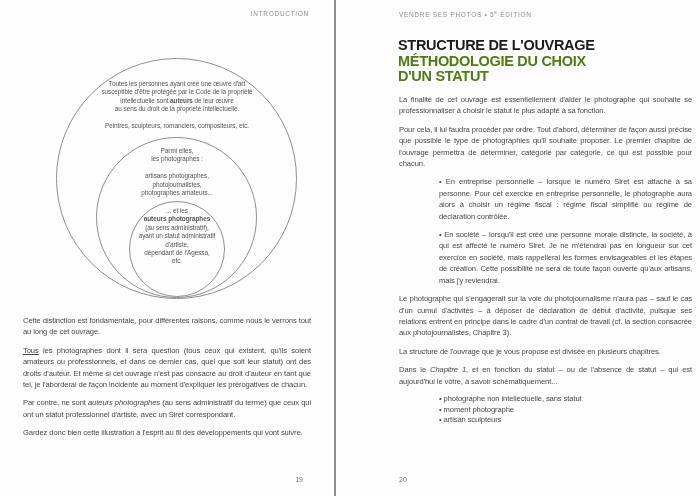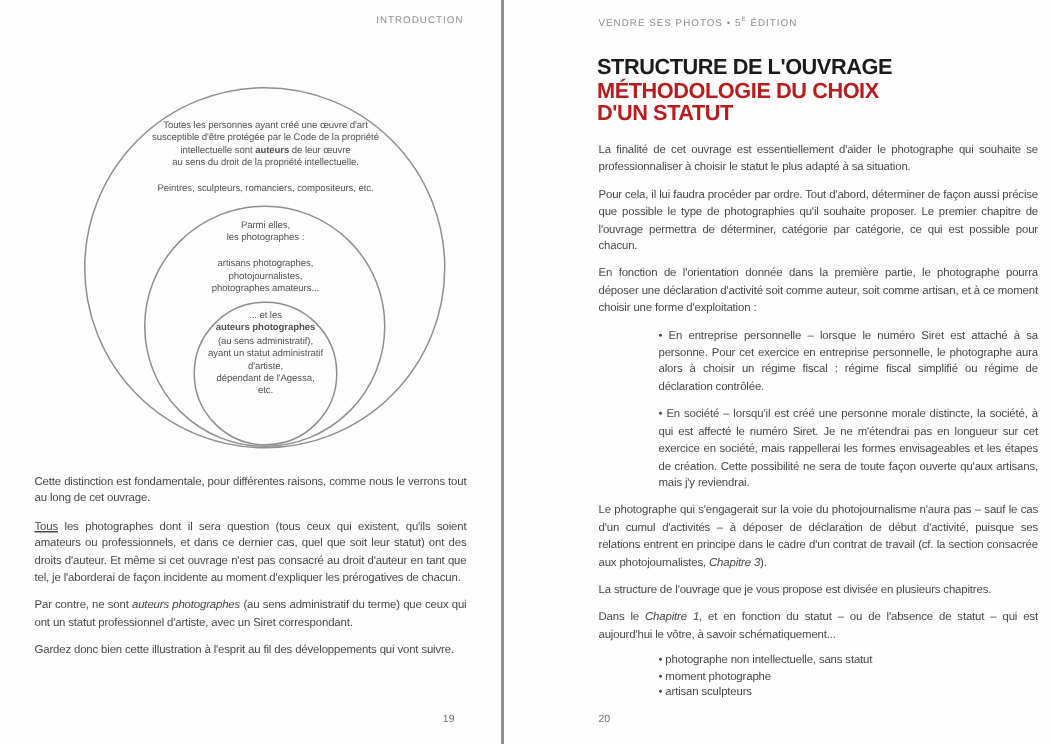--- a/index.html
+++ b/index.html
@@ -61,21 +61,21 @@
   .para { margin: 0 0 7px 0; }
   .para.indent { padding-left: 40px; }
 
   .headline {
     position: absolute; left: 48px; top: 38px;
     font-weight: 700;
     font-size: 14.5px; line-height: 15.6px;
     letter-spacing: -0.3px;
     color: #1b1b1b; white-space: nowrap;
   }
-  .headline .sub { color: #b91c1c; }
+  .headline .sub { color: #4d7c0f; }
 
   .bullet-list {
     margin: 3px 0 0 40px;
     text-align: left;
     font-size: 7.6px; line-height: 10.6px;
   }
 
   .page-num {
     position: absolute; bottom: 13px;
     font-size: 7px; color: #757575;
@@ -115,26 +115,25 @@
   <div class="page page-right">
     <div class="running-head rh-right"><span>VENDRE SES PHOTOS • 5</span><span style="font-size: 65%; vertical-align: super;">E</span><span> ÉDITION</span></div>
 
     <div class="headline">
       <div>STRUCTURE DE L'OUVRAGE</div>
       <div class="sub">MÉTHODOLOGIE DU CHOIX</div>
       <div class="sub">D'UN STATUT</div>
     </div>
 
     <div class="body-text bt-right">
-      <p class="para">La finalité de cet ouvrage est essentiellement d'aider le photographe qui souhaite se professionnaliser à choisir le statut le plus adapté à sa situation.</p>
+      <p class="para">La finalité de cet ouvrage est essentiellement d'aider le photographe qui souhaite se professionnaliser à choisir le statut le plus adapté à sa fonction.</p>
       <p class="para">Pour cela, il lui faudra procéder par ordre. Tout d'abord, déterminer de façon aussi précise que possible le type de photographies qu'il souhaite proposer. Le premier chapitre de l'ouvrage permettra de déterminer, catégorie par catégorie, ce qui est possible pour chacun.</p>
-      <p class="para">En fonction de l'orientation donnée dans la première partie, le photographe pourra déposer une déclaration d'activité soit comme auteur, soit comme artisan, et à ce moment choisir une forme d'exploitation :</p>
       <p class="para indent">• En entreprise personnelle – lorsque le numéro Siret est attaché à sa personne. Pour cet exercice en entreprise personnelle, le photographe aura alors à choisir un régime fiscal : régime fiscal simplifié ou régime de déclaration contrôlée.</p>
       <p class="para indent">• En société – lorsqu'il est créé une personne morale distincte, la société, à qui est affecté le numéro Siret. Je ne m'étendrai pas en longueur sur cet exercice en société, mais rappellerai les formes envisageables et les étapes de création. Cette possibilité ne sera de toute façon ouverte qu'aux artisans, mais j'y reviendrai.</p>
-      <p class="para"><span>Le photographe qui s'engagerait sur la voie du photojournalisme n'aura pas – sauf le cas d'un cumul d'activités – à déposer de déclaration de début d'activité, puisque ses relations entrent en principe dans le cadre d'un contrat de travail (cf. la section consacrée aux photojournalistes, </span><span style="font-style: italic;">Chapitre 3</span><span>).</span></p>
+      <p class="para"><span>Le photographe qui s'engagerait sur la voie du photojournalisme n'aura pas – sauf le cas d'un cumul d'activités – à déposer de déclaration de début d'activité, puisque ses relations entrent en principe dans le cadre d'un contrat de travail (cf. la section consacrée aux photojournalistes, </span><span style="">Chapitre 3</span><span>).</span></p>
       <p class="para">La structure de l'ouvrage que je vous propose est divisée en plusieurs chapitres.</p>
       <p class="para"><span>Dans le </span><span style="font-style: italic; ">Chapitre 1</span><span>, et en fonction du statut – ou de l'absence de statut – qui est aujourd'hui le vôtre, à savoir schématiquement...</span></p>
 
       <div class="bullet-list">
         <div>• photographe non intellectuelle, sans statut</div>
         <div>• moment photographe</div>
         <div>• artisan sculpteurs</div>
       </div>
     </div>
 

